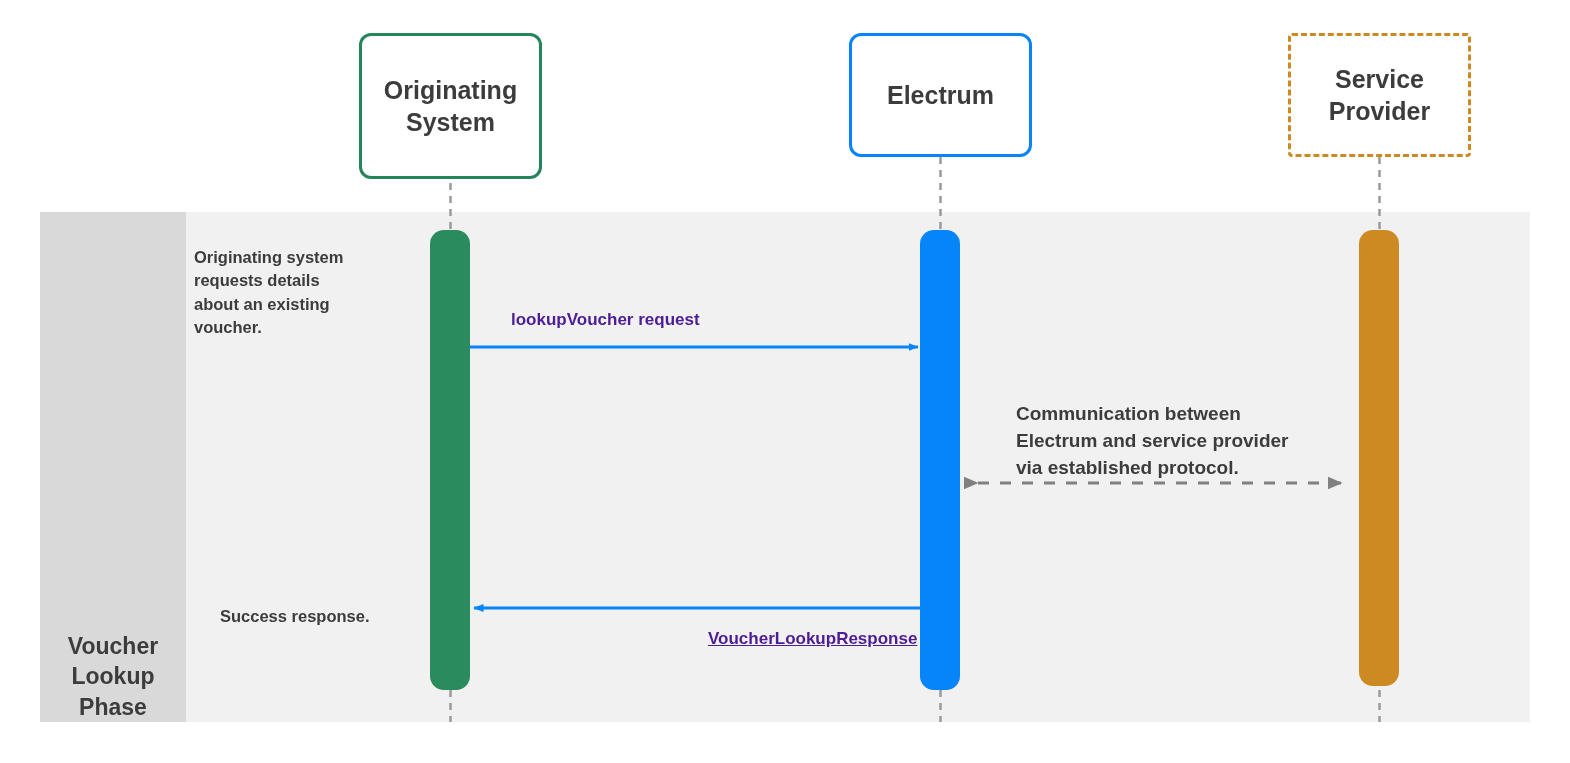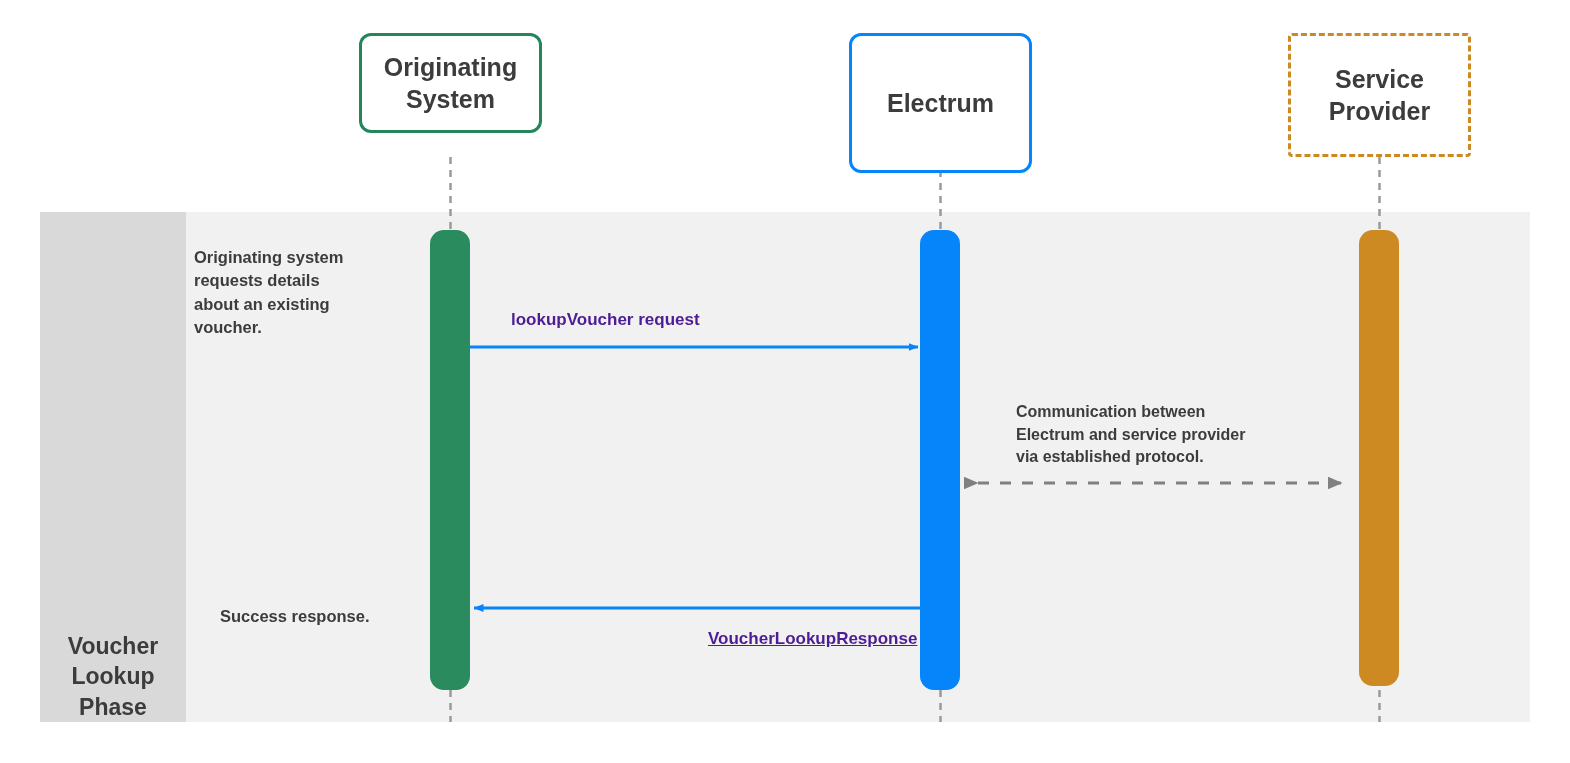--- a/index.html
+++ b/index.html
@@ -69,25 +69,25 @@
     text-align: center;
   }
   .participant .p-title {
     font-size: 25px;
     font-weight: bold;
     color: #3c3c3c;
     line-height: 1.28;
     white-space: pre-line;
   }
   .p-originating {
-    left: 359px; top: 33px; width: 183px; height: 100px;
+    left: 359px; top: 33px; width: 183px; height: 146px;
     border: 3px solid #24855a;
   }
   .p-electrum {
-    left: 849px; top: 33px; width: 183px; height: 140px;
+    left: 849px; top: 33px; width: 183px; height: 124px;
     border: 3px solid #0685fb;
   }
   .p-provider {
     left: 1288px; top: 33px; width: 183px; height: 124px;
     border: 3px dashed #ce8a22;
     border-radius: 4px;
   }
 
   
   .activation {
@@ -111,21 +111,21 @@
     font-size: 16.5px; line-height: 1.42;
     text-align: left;
   }
   .note-success {
     left: 220px; top: 607px;
     font-size: 16.5px;
     text-align: center;
   }
   .note-protocol {
     left: 1016px; top: 401px;
-    font-size: 16px; line-height: 1.42;
+    font-size: 19px; line-height: 1.42;
     text-align: left;
   }
   .msg-label {
     position: absolute;
     color: #4c1d95;
     font-weight: bold;
     font-size: 17px;
     white-space: nowrap;
   }
   .msg-lookup   { left: 511px; top: 310px; }

